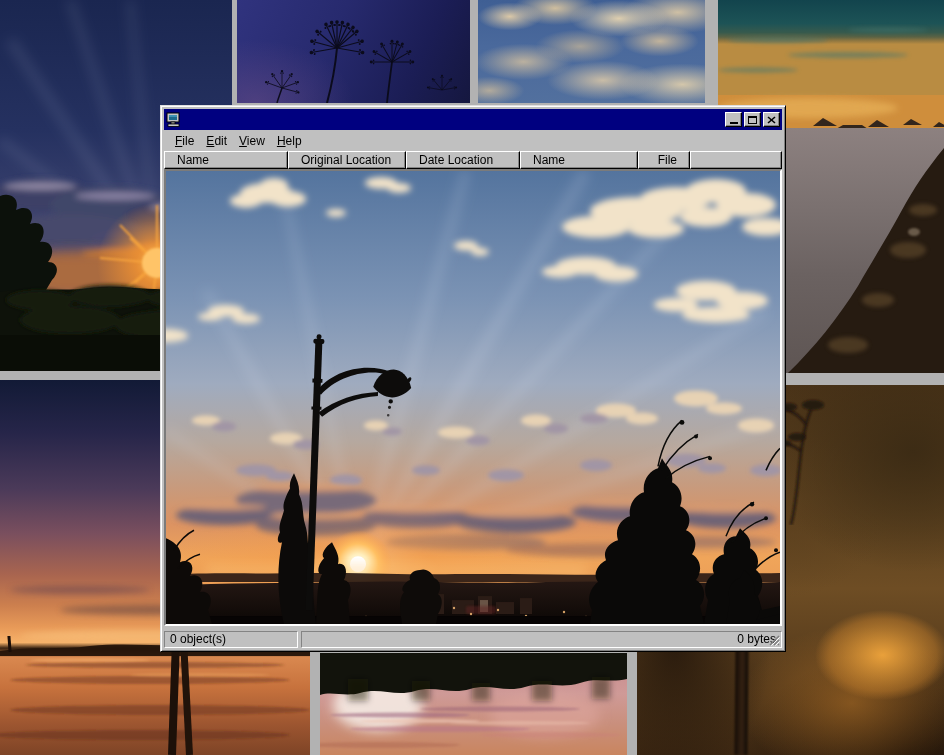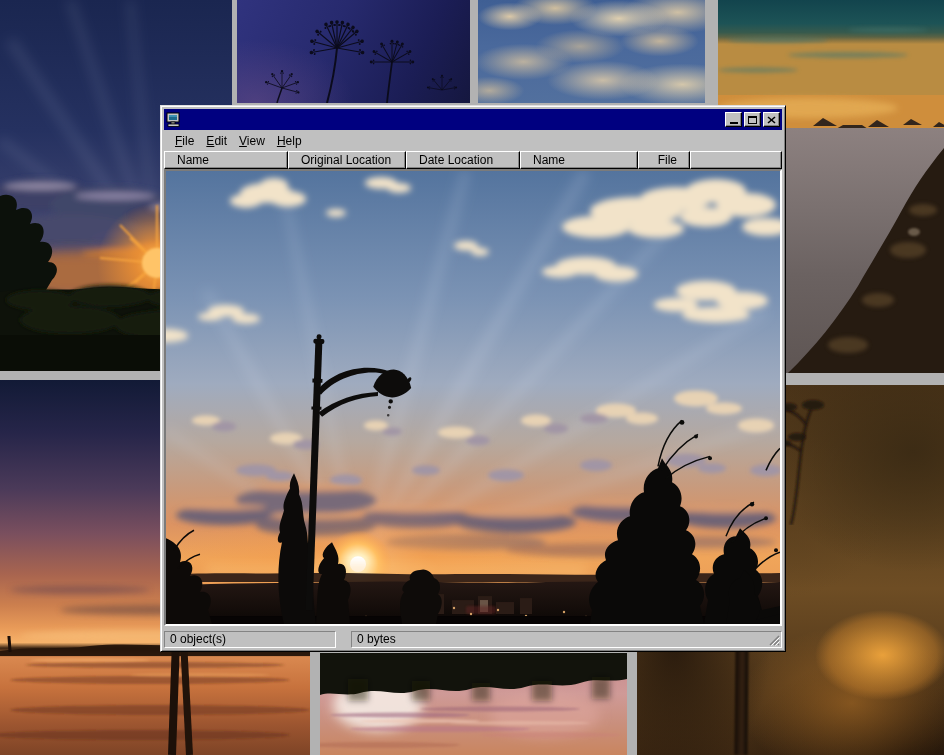--- a/index.html
+++ b/index.html
@@ -66,22 +66,22 @@
   .hcell{background:#c0c0c0;border:1px solid;border-color:#fff #000 #000 #fff;
          box-shadow:inset -1px -1px 0 #848484;box-sizing:border-box;
          font-size:12px;line-height:14px;padding:1px 12px;white-space:nowrap;overflow:hidden;}
   .hcell.right{text-align:right;}
   .client{flex:1 1 auto;border:2px solid;border-color:#7b7b7b #fff #fff #7b7b7b;
           box-shadow:inset 1px 1px 0 rgba(0,0,0,.5);position:relative;overflow:hidden;background:#54749e;}
   .client svg{position:absolute;left:0;top:0;width:100%;height:100%;}
   .statusbar{height:20px;flex:0 0 auto;display:flex;align-items:flex-end;padding-top:2px;}
   .spanel{background:#c0c0c0;border:1px solid;border-color:#848484 #fff #fff #848484;
           height:17px;box-sizing:border-box;font-size:12px;line-height:15px;padding:0 5px;position:relative;}
-  .spanel.one{width:172px;margin-right:15px;}
-  .spanel.two{flex:1 1 auto;}
+  .spanel.one{width:134px;margin-right:3px;}
+  .spanel.two{flex:1 1 auto;text-align:right;}
   .grip{position:absolute;right:1px;bottom:1px;width:13px;height:13px;}
 </style>
 </head>
 <body>
 
 <div id="stage">
 
   <svg width="0" height="0" style="position:absolute">
     <defs>
       <filter id="b1" x="-40%" y="-40%" width="180%" height="180%">

